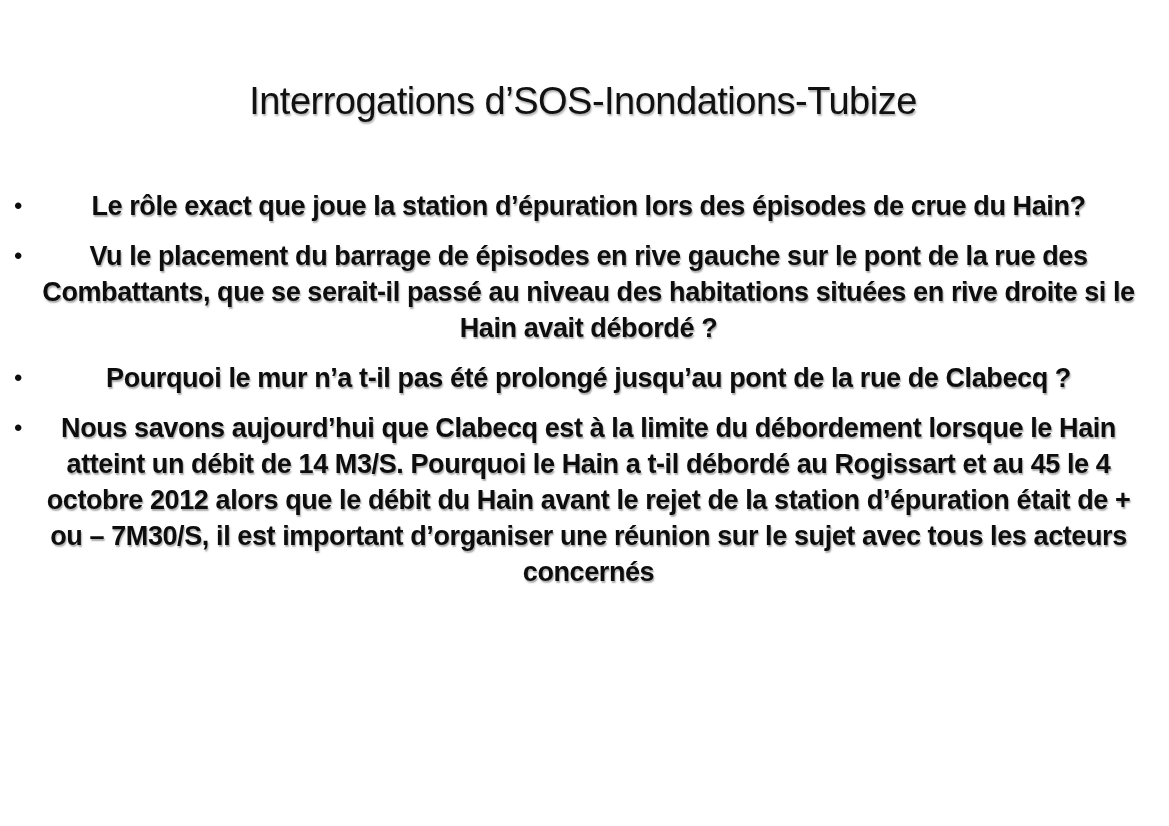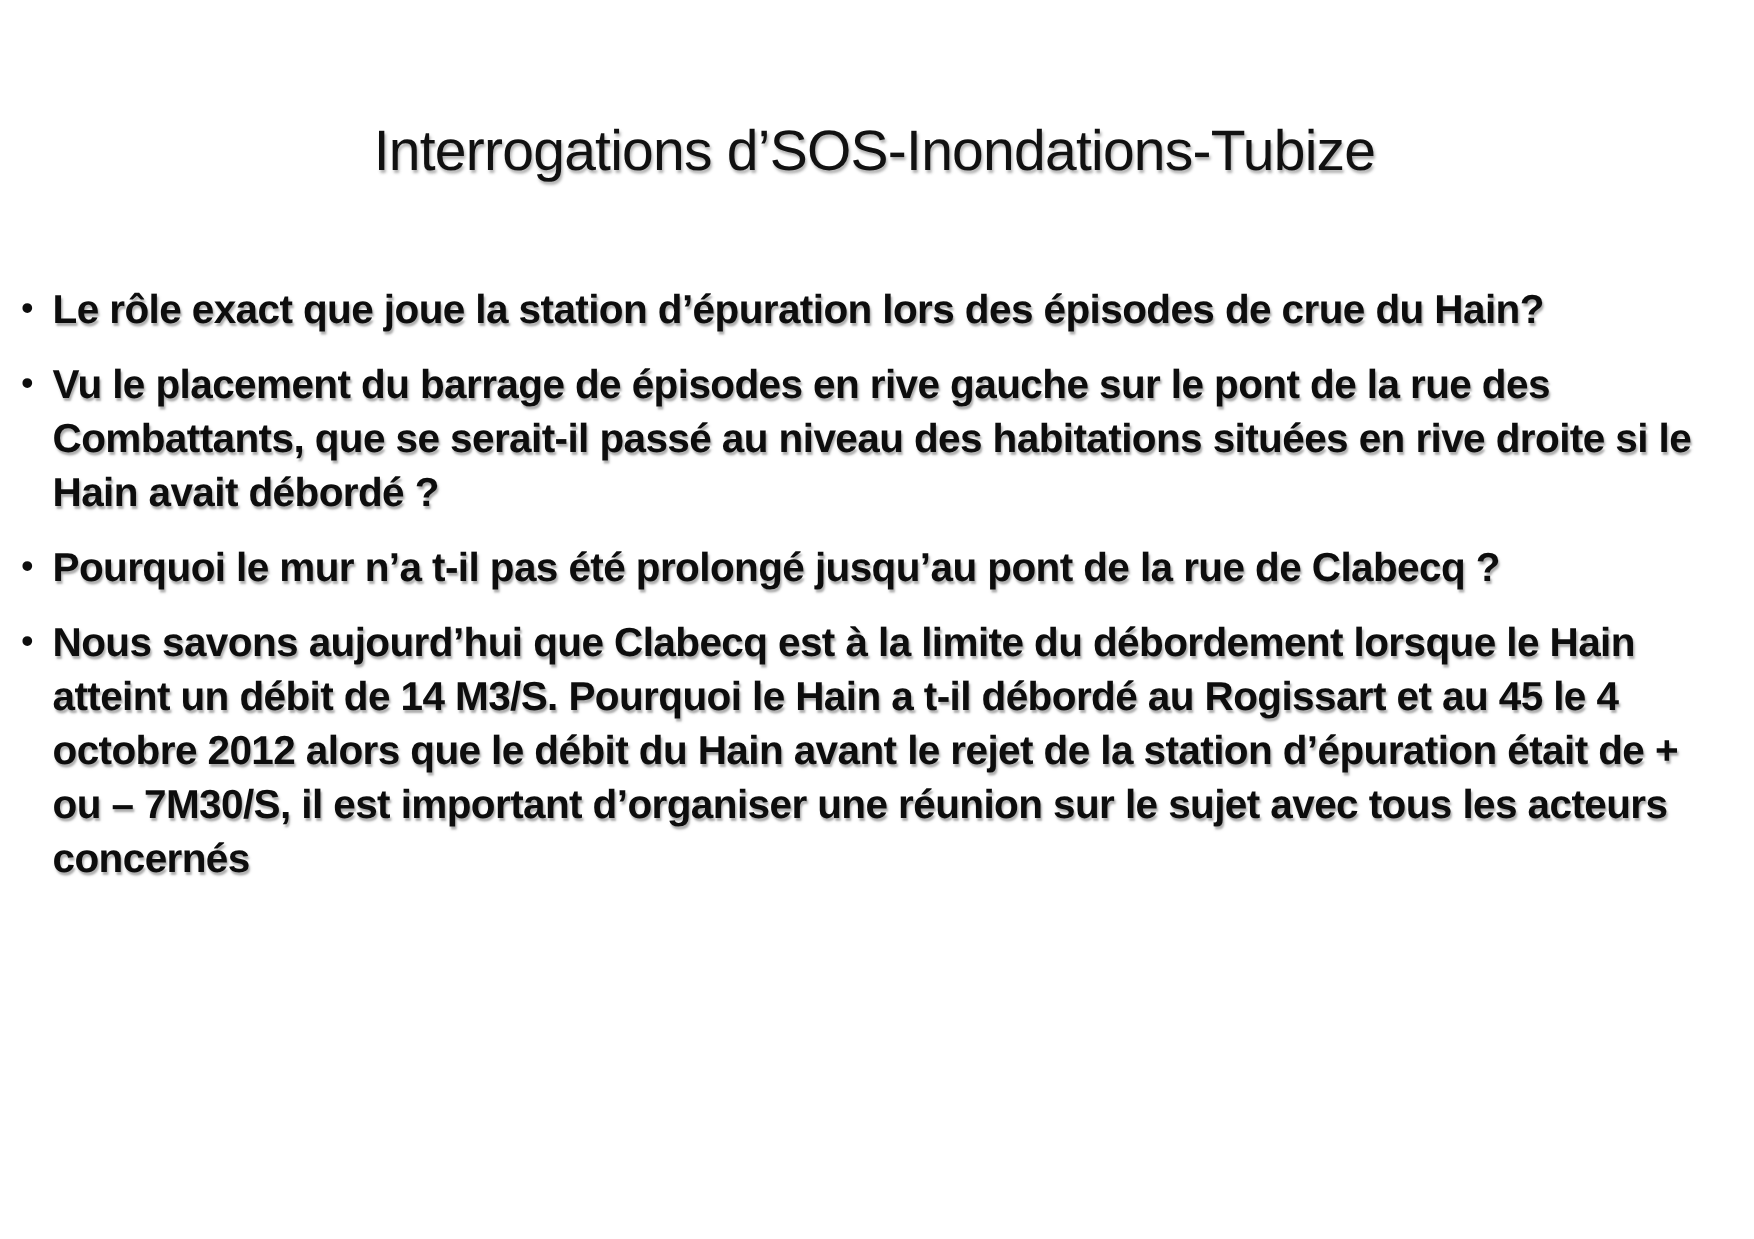--- a/index.html
+++ b/index.html
@@ -57,20 +57,21 @@
     width: 20px;
     margin-right: 1px;
     text-align: left;
     font-size: 24px;
     line-height: 36px;
     font-weight: 400;
     text-shadow: none;
   }
   .bullet-text {
     flex: 1 1 auto;
+    text-align: center;
   }
 </style>
 </head>
 <body>
 
 <div class="slide">
 
   <div class="slide-title">Interrogations d’SOS-Inondations-Tubize</div>
 
   <ul class="bullet-list">

